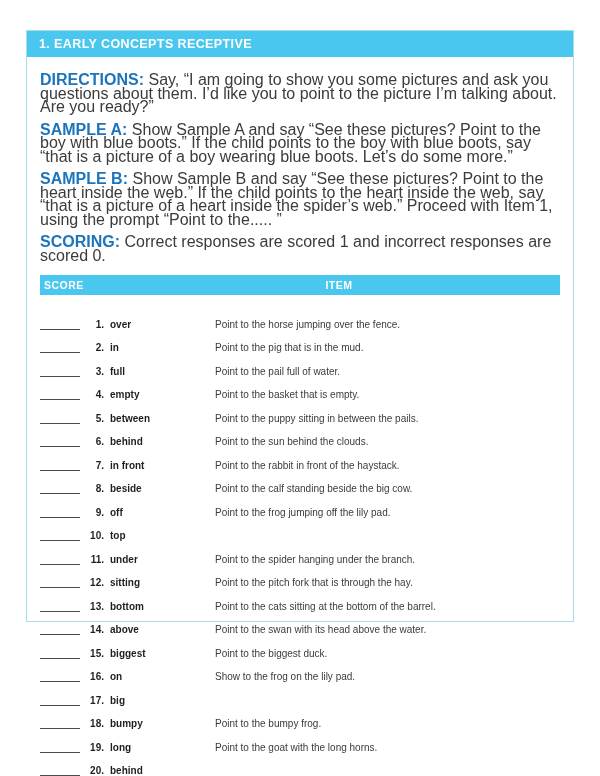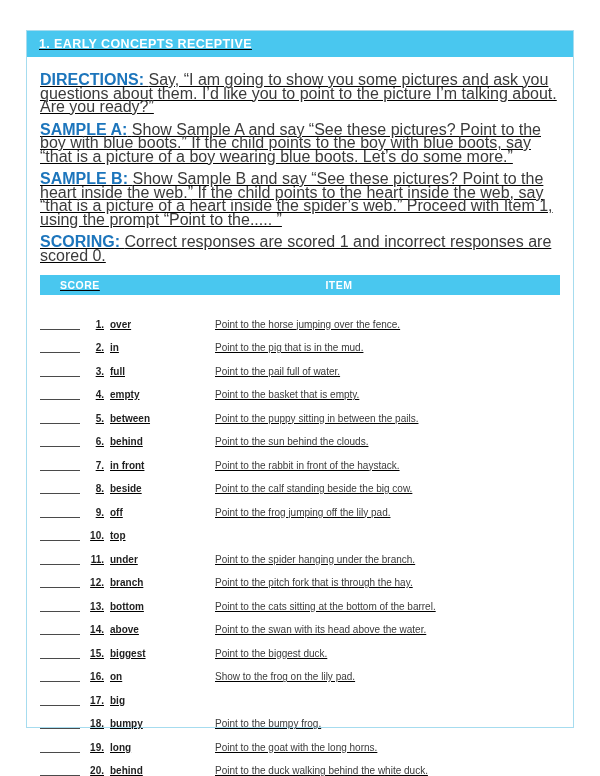--- a/index.html
+++ b/index.html
@@ -10,24 +10,23 @@
   }
   .page {
     position: relative;
     width: 600px; height: 776px;
     background: #ffffff;
     overflow: hidden;
   }
   .box {
     position: absolute;
     left: 26px; top: 30px;
-    width: 548px; height: 698px;
+    width: 548px; height: 592px;
     border: 1px solid #a6dcef;
     background: #ffffff;
-    text-decoration: underline;
   }
   .title-bar {
     height: 26px;
     line-height: 26px;
     background: #49c7ef;
     color: #ffffff;
     font-weight: bold;
     font-size: 12.5px;
     letter-spacing: 0.4px;
     padding-left: 12px;
@@ -49,21 +48,21 @@
     position: relative;
     margin-top: 13px;
     height: 20px;
     line-height: 20px;
     background: #49c7ef;
     color: #ffffff;
     font-weight: bold;
     font-size: 10.5px;
     letter-spacing: 0.5px;
   }
-  .score-h { padding-left: 20px; margin-top: 24px; }
+  .score-h { padding-left: 4px; margin-top: 24px; }
   .item-h {
     position: absolute;
     left: 0; top: 0;
     width: 100%;
     text-align: center;
     margin-left: 39px;
   }
   .rows { margin-top: 16px; }
   .row {
     display: grid;
@@ -191,21 +190,21 @@
           </div>
           <div class="row">
             <span class="blank"></span>
             <span class="num">11.</span>
             <span class="concept">under</span>
             <span class="desc">Point to the spider hanging under the branch.</span>
           </div>
           <div class="row">
             <span class="blank"></span>
             <span class="num">12.</span>
-            <span class="concept">branch</span>
+            <span class="concept">sitting</span>
             <span class="desc">Point to the pitch fork that is through the hay.</span>
           </div>
           <div class="row">
             <span class="blank"></span>
             <span class="num">13.</span>
             <span class="concept">bottom</span>
             <span class="desc">Point to the cats sitting at the bottom of the barrel.</span>
           </div>
           <div class="row">
             <span class="blank"></span>
@@ -239,19 +238,18 @@
           <div class="row">
             <span class="blank"></span>
             <span class="num">19.</span>
             <span class="concept">long</span>
             <span class="desc">Point to the goat with the long horns.</span>
           </div>
           <div class="row">
             <span class="blank"></span>
             <span class="num">20.</span>
             <span class="concept">behind</span>
-            <span class="desc">Point to the duck walking behind the white duck.</span>
           </div>
         </div>
 
     </div>
   </div>
 </div>
 
 </body></html>

